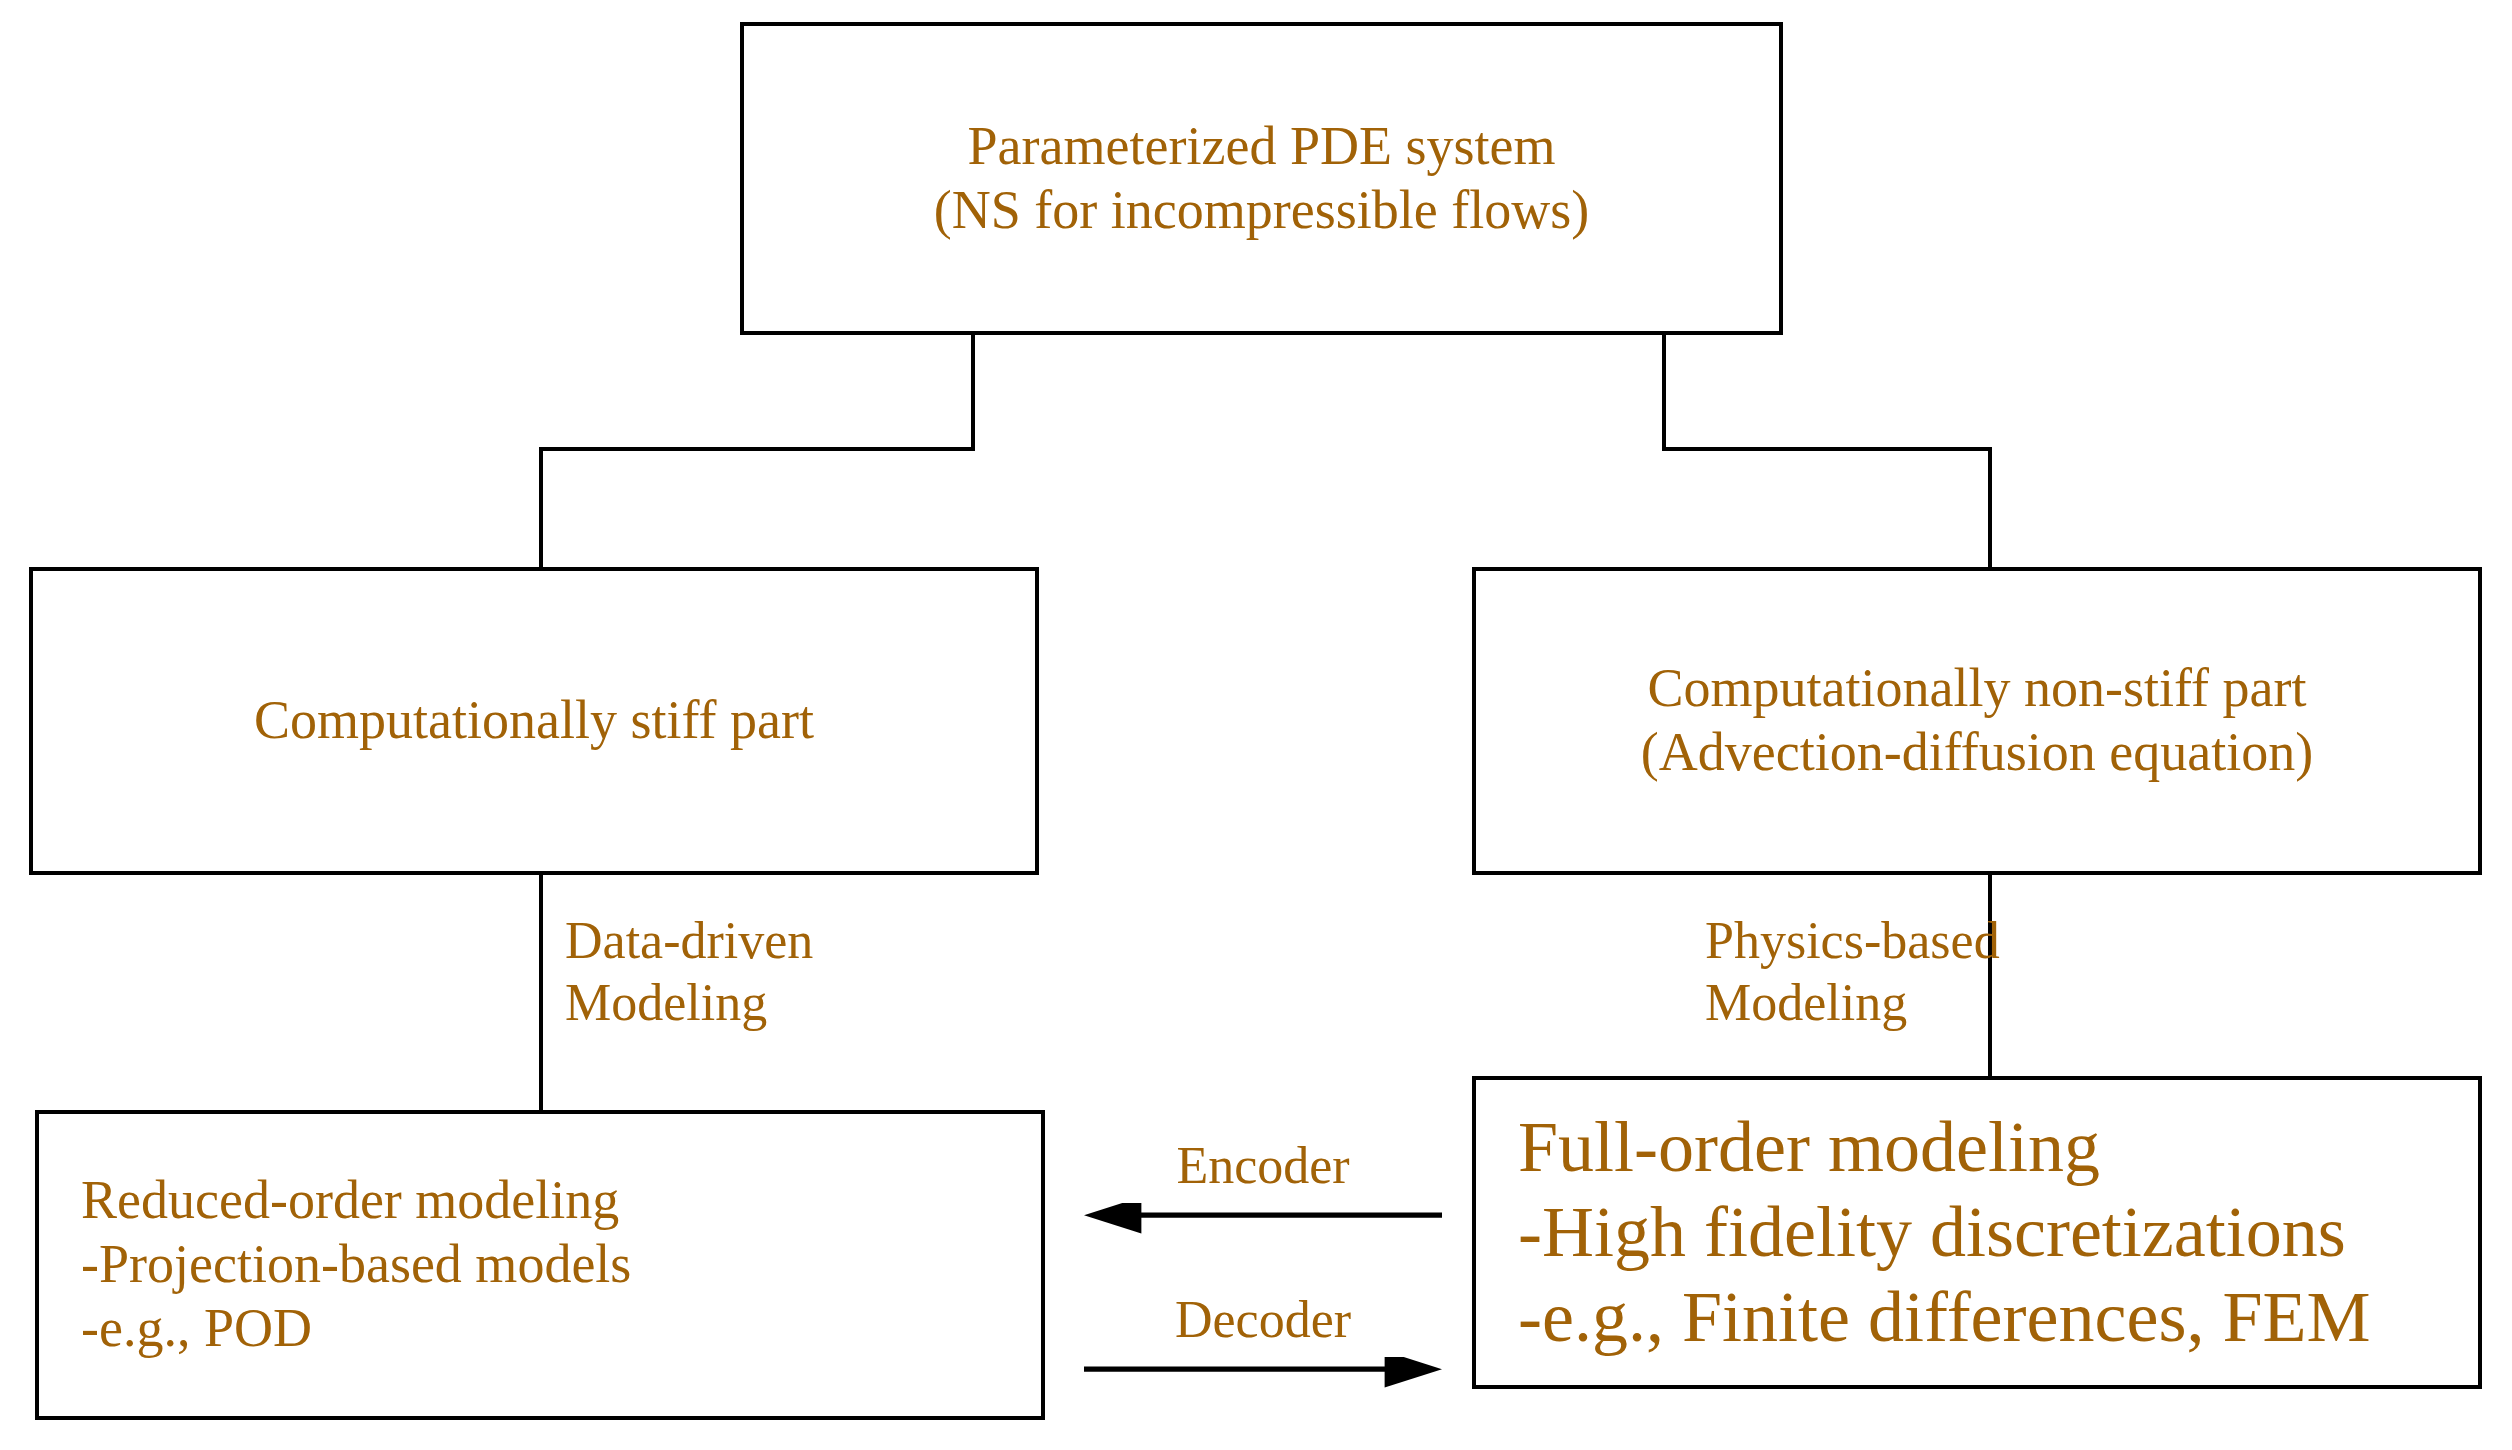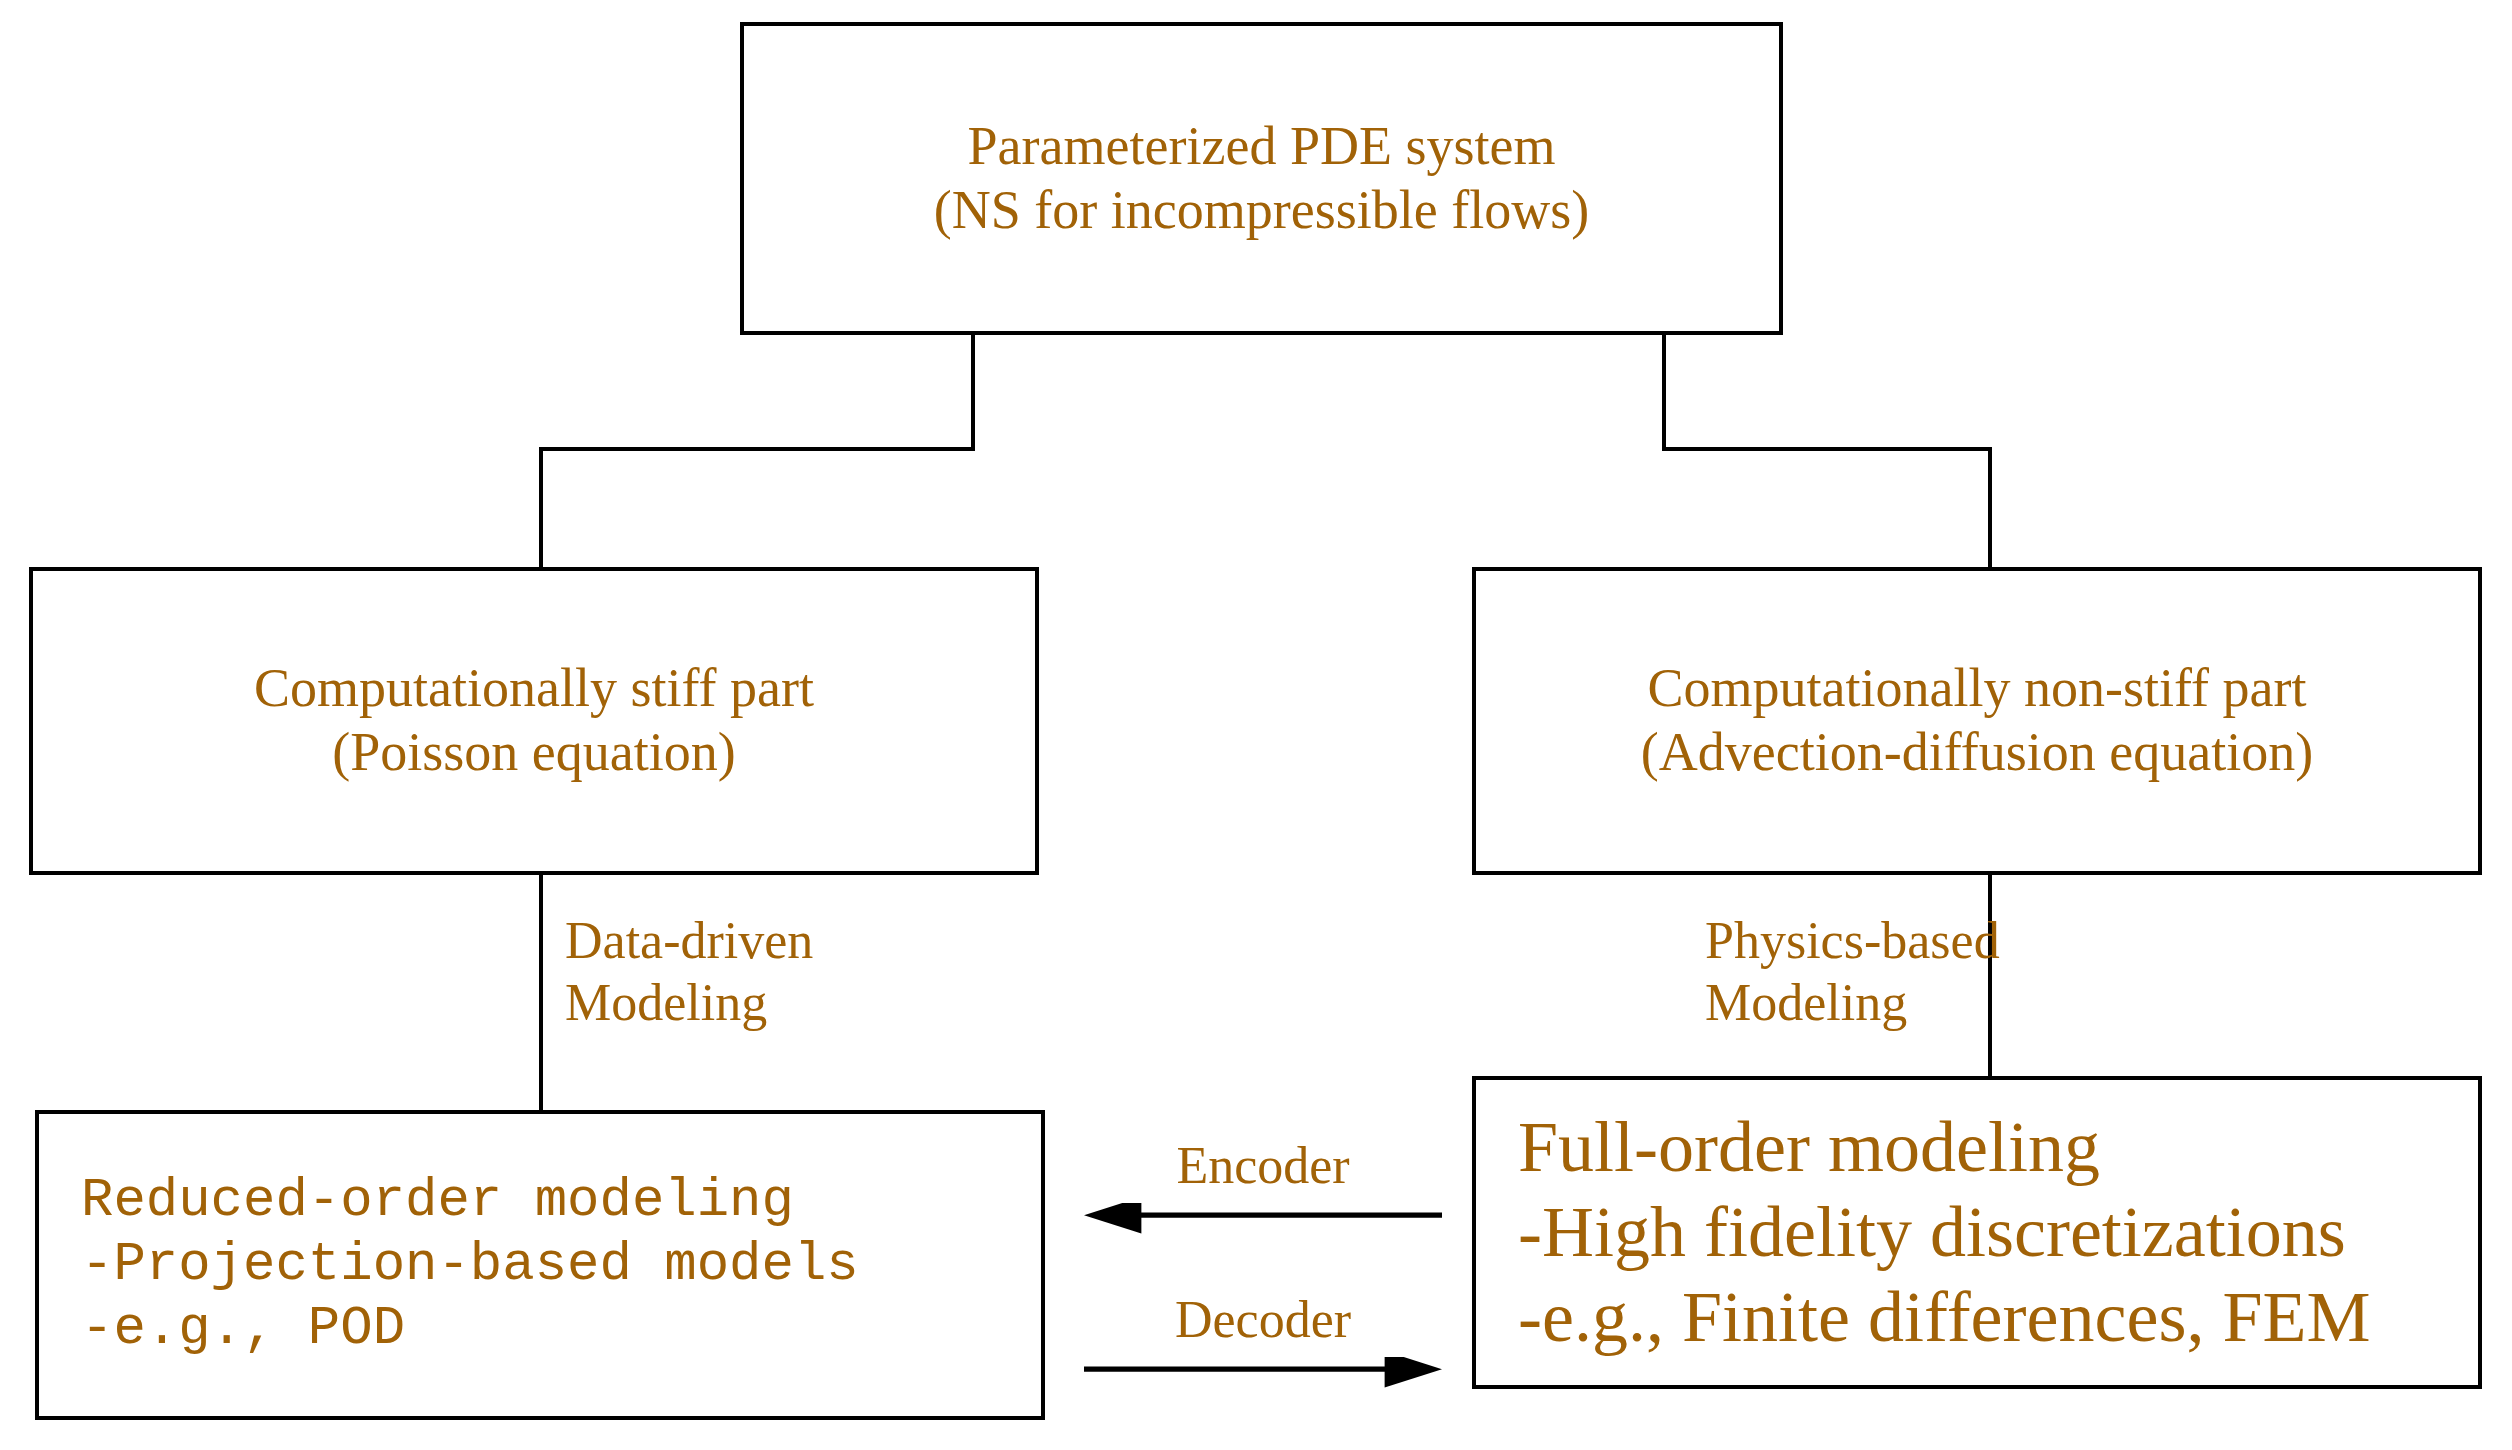--- a/index.html
+++ b/index.html
@@ -33,21 +33,21 @@
     display: block;
     white-space: pre;
     line-height: 1.18;
   }
   .center-node .line { text-align: center; }
   .left-node .line   { text-align: left; }
 
   #node-root    { left: 740px;  top: 22px;   width: 1043px; height: 313px; font-size: 54px; }
   #node-stiff   { left: 29px;   top: 567px;  width: 1010px; height: 308px; font-size: 54px; }
   #node-nonstiff{ left: 1472px; top: 567px;  width: 1010px; height: 308px; font-size: 54px; }
-  #node-rom     { left: 35px;   top: 1110px; width: 1010px; height: 310px; font-size: 54px; padding-left: 42px; font-family: Liberation Mono, monospace; }
+  #node-rom     { left: 35px;   top: 1110px; width: 1010px; height: 310px; font-size: 54px; padding-left: 42px; }
   #node-fom     { left: 1472px; top: 1076px; width: 1010px; height: 313px; font-size: 72px; padding-left: 42px; }
 
   
   .conn {
     position: absolute;
     background: #000000;
     z-index: 1;
   }
   .v { width: 3.5px; }
   .h { height: 3.5px; }
@@ -108,21 +108,20 @@
   <div class="conn v" id="c-mid-left-v"></div>
   <div class="conn v" id="c-mid-right-v"></div>
 
   <div class="node center-node" id="node-root">
     <span class="line">Parameterized PDE system</span>
     <span class="line">(NS for incompressible flows)</span>
   </div>
 
   <div class="node center-node" id="node-stiff">
     <span class="line">Computationally stiff part</span>
-    <span class="line">(Poisson equation)</span>
   </div>
 
   <div class="node center-node" id="node-nonstiff">
     <span class="line">Computationally non-stiff part</span>
     <span class="line">(Advection-diffusion equation)</span>
   </div>
 
   <div class="node left-node" id="node-rom">
     <span class="line">Reduced-order modeling</span>
     <span class="line">-Projection-based models</span>

